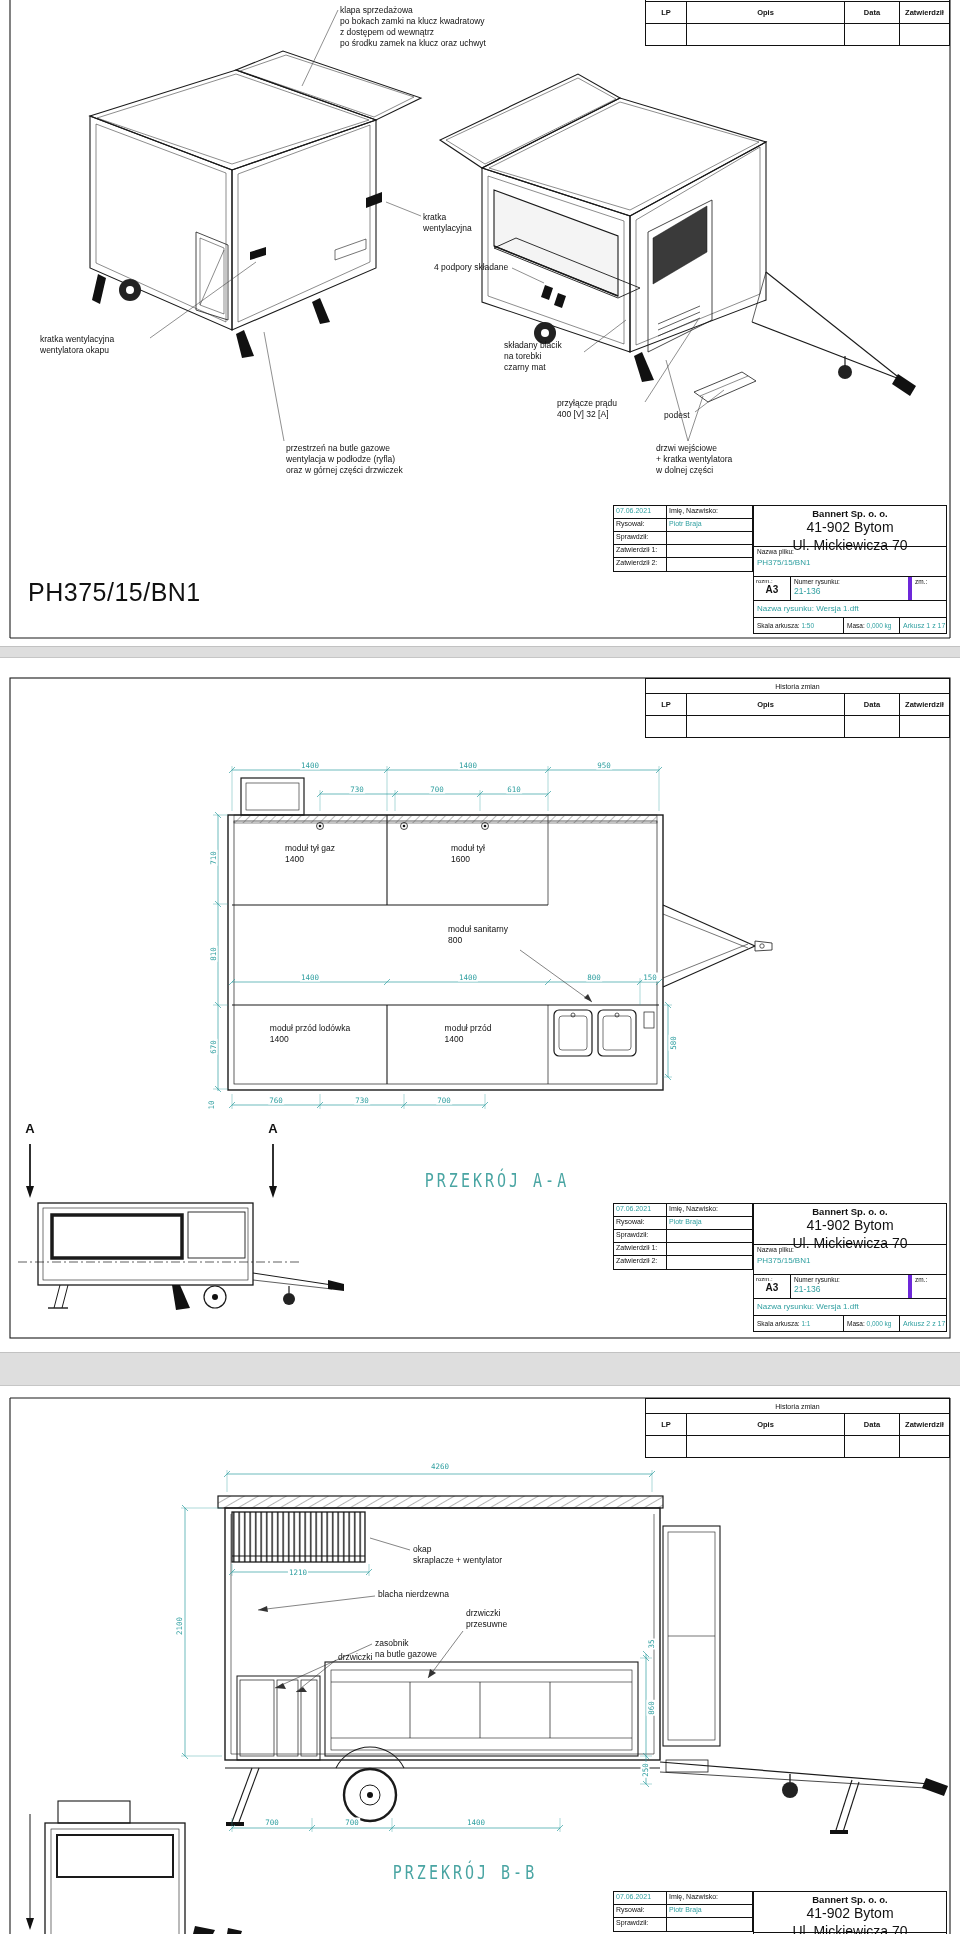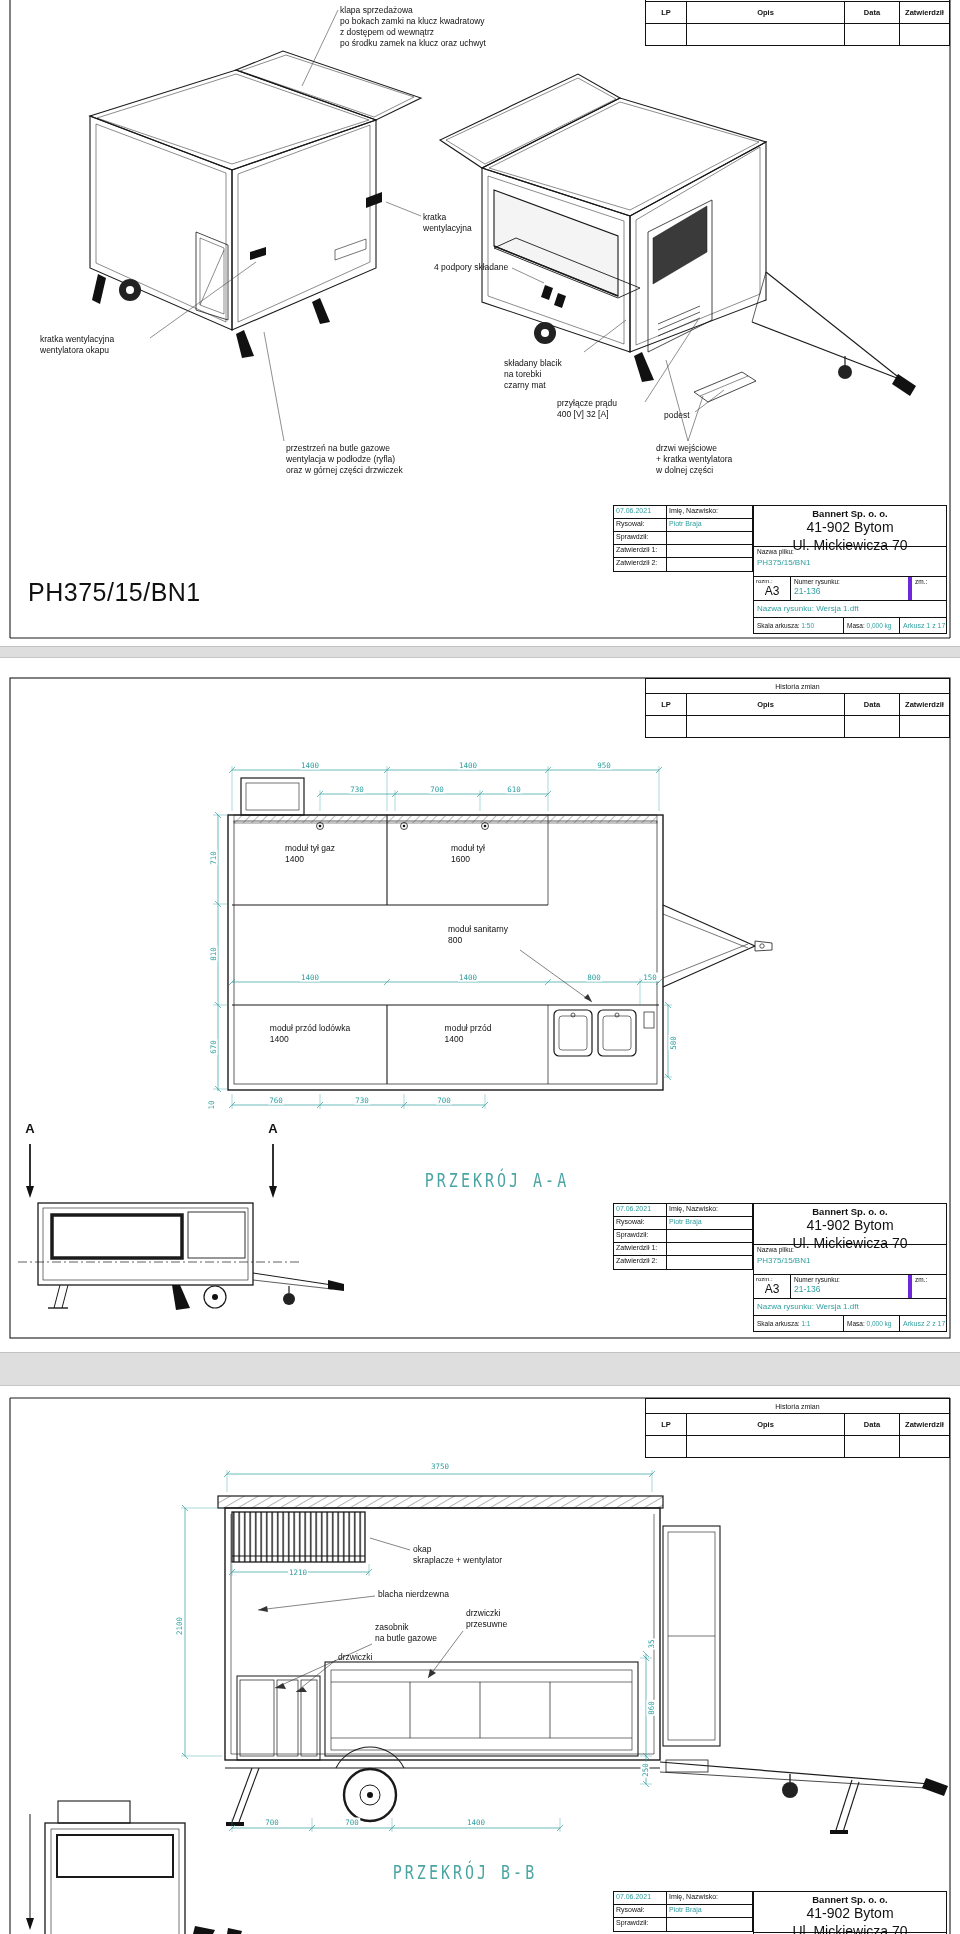--- a/index.html
+++ b/index.html
@@ -33,21 +33,21 @@
 .tb .rt{position:absolute;left:140px;top:0;width:194px}
 .tb .co{border:1px solid #111;height:42px;text-align:center;padding-top:2px}
 .tb .co-name{font-weight:bold;font-size:9.5px}
 .tb .co-addr{font-size:14px;line-height:1.25}
 .tb .file{border:1px solid #111;border-top:none;height:30px;padding:1px 3px}
 .tb .file-label{font-size:6.5px}
 .tb .file-value{font-size:8px;padding-top:3px}
 .tb .sizerow{display:flex;border:1px solid #111;border-top:none;height:24px}
 .tb .rozm{width:37px;border-right:1px solid #111;text-align:center}
 .tb .rozm .sm{font-size:6px;text-align:left;padding:1px 0 0 2px}
-.tb .rozm .bg{font-weight:normal;font-size:12px}
+.tb .rozm .bg{font-weight:bold;font-size:10px}
 .tb .numer{flex:1;border-right:4px solid #6d28d9;padding:1px 3px}
 .tb .numer .sm{font-size:6.5px}
 .tb .numer .bg{font-size:8.5px;padding-top:1px}
 .tb .zm{width:34px;padding:1px 3px;font-size:6.5px}
 .tb .namerow{border:1px solid #111;border-top:none;height:17px;line-height:16px;padding-left:3px;font-size:8px}
 .tb .botrow{display:flex;border:1px solid #111;border-top:none;height:16px;line-height:15px}
 .tb .skala{width:90px;border-right:1px solid #111;padding-left:3px;font-size:6.5px}
 .tb .masa{width:56px;border-right:1px solid #111;padding-left:3px;font-size:6.5px}
 .tb .arkusz{flex:1;padding-left:3px;font-size:7px}
 </style>
@@ -145,21 +145,21 @@
 
   <div class="ann" style="left:340px;top:5px">klapa sprzedażowa
 po bokach zamki na klucz kwadratowy
 z dostępem od wewnątrz
 po środku zamek na klucz oraz uchwyt</div>
   <div class="ann" style="left:423px;top:212px">kratka
 wentylacyjna</div>
   <div class="ann" style="left:434px;top:262px">4 podpory składane</div>
   <div class="ann" style="left:40px;top:334px">kratka wentylacyjna
 wentylatora okapu</div>
-  <div class="ann" style="left:504px;top:358px">składany blacik
+  <div class="ann" style="left:504px;top:340px">składany blacik
 na torebki
 czarny mat</div>
   <div class="ann" style="left:557px;top:398px">przyłącze prądu
 400 [V] 32 [A]</div>
   <div class="ann" style="left:664px;top:410px">podest</div>
   <div class="ann" style="left:286px;top:443px">przestrzeń na butle gazowe
 wentylacja w podłodze (ryfla)
 oraz w górnej części drzwiczek</div>
   <div class="ann" style="left:656px;top:443px">drzwi wejściowe
 + kratka wentylatora
@@ -582,36 +582,36 @@
       <div class="rt-cell c4">Zatwierdził</div>
     </div>
     <div class="rt-row">
       <div class="rt-cell c1"></div>
         <div class="rt-cell c2"></div>
         <div class="rt-cell c3"></div>
         <div class="rt-cell c4"></div>
     </div>
   </div>
 
-  <span class="dim" style="left:440px;top:80px">3750</span>
+  <span class="dim" style="left:440px;top:80px">4260</span>
   <span class="dim" style="left:298px;top:186px">1210</span>
   <span class="dim v" style="left:179px;top:240px">2100</span>
   <span class="dim v" style="left:651px;top:258px">35</span>
   <span class="dim v" style="left:651px;top:322px">860</span>
   <span class="dim v" style="left:645px;top:384px">250</span>
   <span class="dim" style="left:272px;top:436px">700</span>
   <span class="dim" style="left:352px;top:436px">700</span>
   <span class="dim" style="left:476px;top:436px">1400</span>
 
   <div class="ann" style="left:413px;top:158px">okap
 skraplacze + wentylator</div>
   <div class="ann" style="left:378px;top:203px">blacha nierdzewna</div>
   <div class="ann" style="left:466px;top:222px">drzwiczki
 przesuwne</div>
-  <div class="ann" style="left:375px;top:236px">zasobnik
+  <div class="ann" style="left:375px;top:252px">zasobnik
 na butle gazowe</div>
   <div class="ann" style="left:338px;top:266px">drzwiczki</div>
 
   <div class="section-title" style="left:465px;top:487px">PRZEKRÓJ B-B</div>
 
   <div class="tb" style="top:505px;height:130px">
     <div class="lt">
       <div class="lt-row">
           <div class="lt-a teal">07.06.2021</div>
           <div class="lt-b">Imię, Nazwisko:</div>

